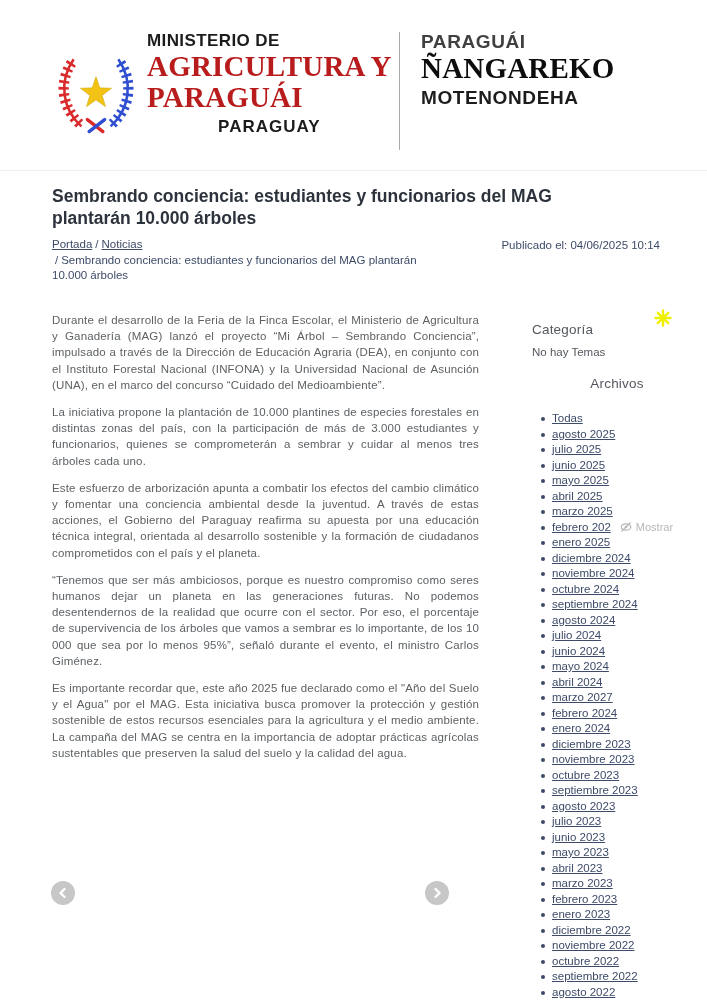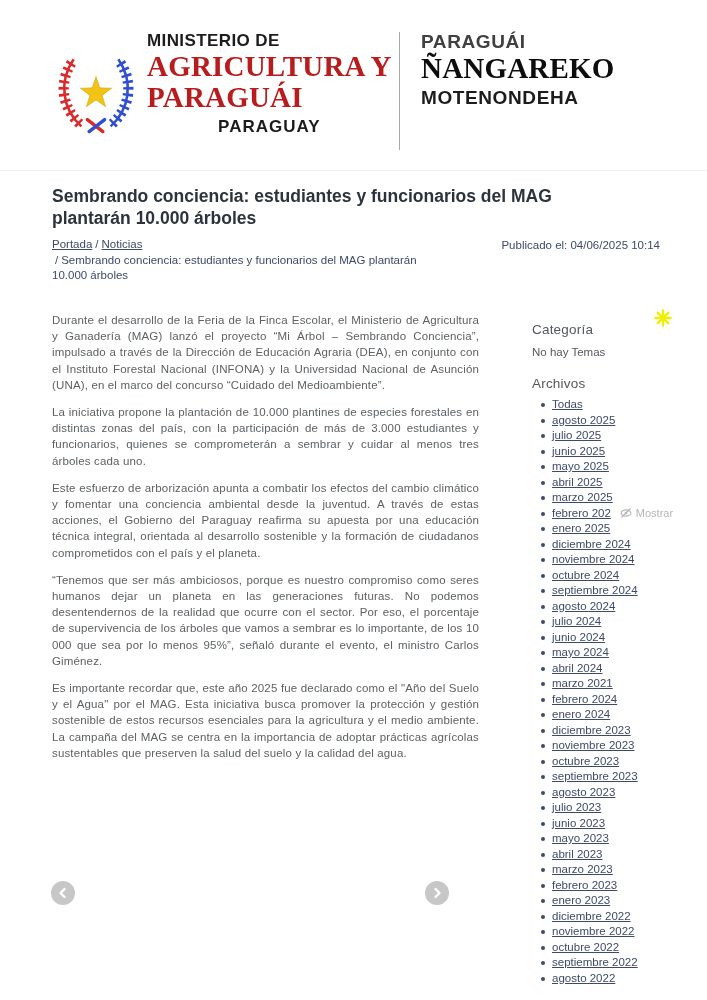--- a/index.html
+++ b/index.html
@@ -43,21 +43,21 @@
                justify-content:center; cursor:pointer; padding:0; }
   .pager-prev { left:51px; }
   .pager-next { left:425px; }
   .pager-btn svg { display:block; }
 
   
   .sidebar { position:absolute; left:532px; top:322px; width:170px; }
   .sidebar-heading { font-size:13.5px; color:#54585e; letter-spacing:.2px; }
   .category-heading { margin-bottom:9px; }
   .category-empty { font-size:11.5px; color:#54585e; margin-bottom:18px; }
-  .archives-heading { margin-bottom:6px; }
+  .archives-heading { margin-bottom:20px;text-align:center; }
   .archive-list { list-style:none; padding-left:20px; }
   .archive-list li { position:relative; font-size:11.5px; line-height:15.5px;
                      color:#3d4b68; white-space:nowrap; }
   .archive-list li::before { content:""; position:absolute; left:-11px; top:6px;
                      width:4px; height:4px; border-radius:50%; background:#3d4b68; }
   .archive-list a { color:#3d4b68; text-decoration:underline; cursor:pointer; }
   .mostrar-chip { display:inline-flex; align-items:center; gap:4px; margin-left:9px;
                   font-size:11px; color:#b7b7b7; vertical-align:top; }
   .asterisk-badge { position:absolute; left:653px; top:308px; width:20px; height:20px; }
 </style>
@@ -163,21 +163,21 @@
         <li><a>enero 2025</a></li>
         <li><a>diciembre 2024</a></li>
         <li><a>noviembre 2024</a></li>
         <li><a>octubre 2024</a></li>
         <li><a>septiembre 2024</a></li>
         <li><a>agosto 2024</a></li>
         <li><a>julio 2024</a></li>
         <li><a>junio 2024</a></li>
         <li><a>mayo 2024</a></li>
         <li><a>abril 2024</a></li>
-        <li><a>marzo 2021</a></li>
+        <li><a>marzo 2027</a></li>
         <li><a>febrero 2024</a></li>
         <li><a>enero 2024</a></li>
         <li><a>diciembre 2023</a></li>
         <li><a>noviembre 2023</a></li>
         <li><a>octubre 2023</a></li>
         <li><a>septiembre 2023</a></li>
         <li><a>agosto 2023</a></li>
         <li><a>julio 2023</a></li>
         <li><a>junio 2023</a></li>
         <li><a>mayo 2023</a></li>

